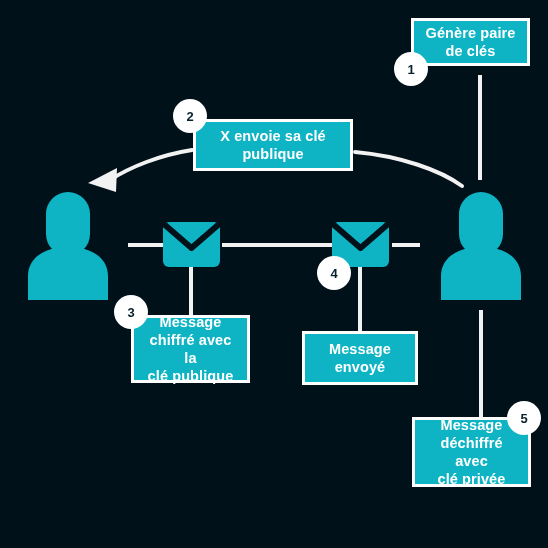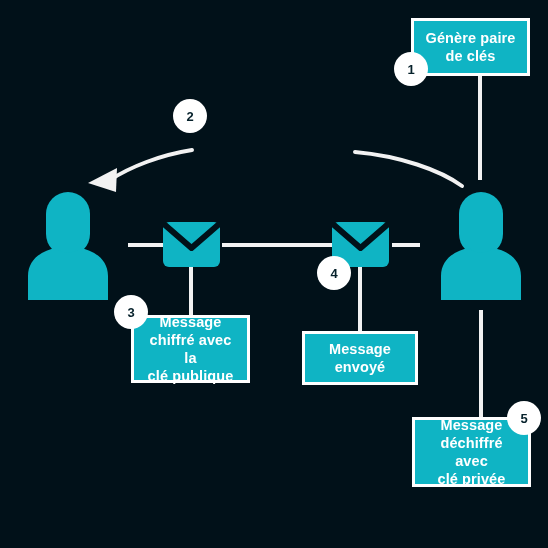--- a/index.html
+++ b/index.html
@@ -118,25 +118,29 @@
   <svg class="envelope" style="left:163px; top:222px;" width="57" height="45" viewBox="0 0 57 45" xmlns="http://www.w3.org/2000/svg">
     <rect x="0" y="0" width="57" height="45" rx="6" fill="#0fb4c4"></rect>
     <path d="M 2 3 L 28.5 26 L 55 3" fill="none" stroke="#011119" stroke-width="6" stroke-linejoin="round" stroke-linecap="round"></path>
   </svg>
 
   <svg class="envelope" style="left:332px; top:222px;" width="57" height="45" viewBox="0 0 57 45" xmlns="http://www.w3.org/2000/svg">
     <rect x="0" y="0" width="57" height="45" rx="6" fill="#0fb4c4"></rect>
     <path d="M 2 3 L 28.5 26 L 55 3" fill="none" stroke="#011119" stroke-width="6" stroke-linejoin="round" stroke-linecap="round"></path>
   </svg>
 
-  <div class="step-box" style="left:411px; top:18px; width:119px; height:58px;">
+  <div class="step-box" style="left:411px; top:18px; width:119px; height:48px;">
     <span class="txt">Génère paire
 de clés</span>
   </div>
 
+  <div class="step-box" style="left:193px; top:119px; width:160px; height:52px;">
+    <span class="txt">X envoie sa clé
+publique</span>
+  </div>
 
   <div class="step-box" style="left:131px; top:315px; width:119px; height:68px;">
     <span class="txt">Message
 chiffré avec la
 clé publique</span>
   </div>
 
   <div class="step-box" style="left:302px; top:331px; width:116px; height:54px;">
     <span class="txt">Message
 envoyé</span>

